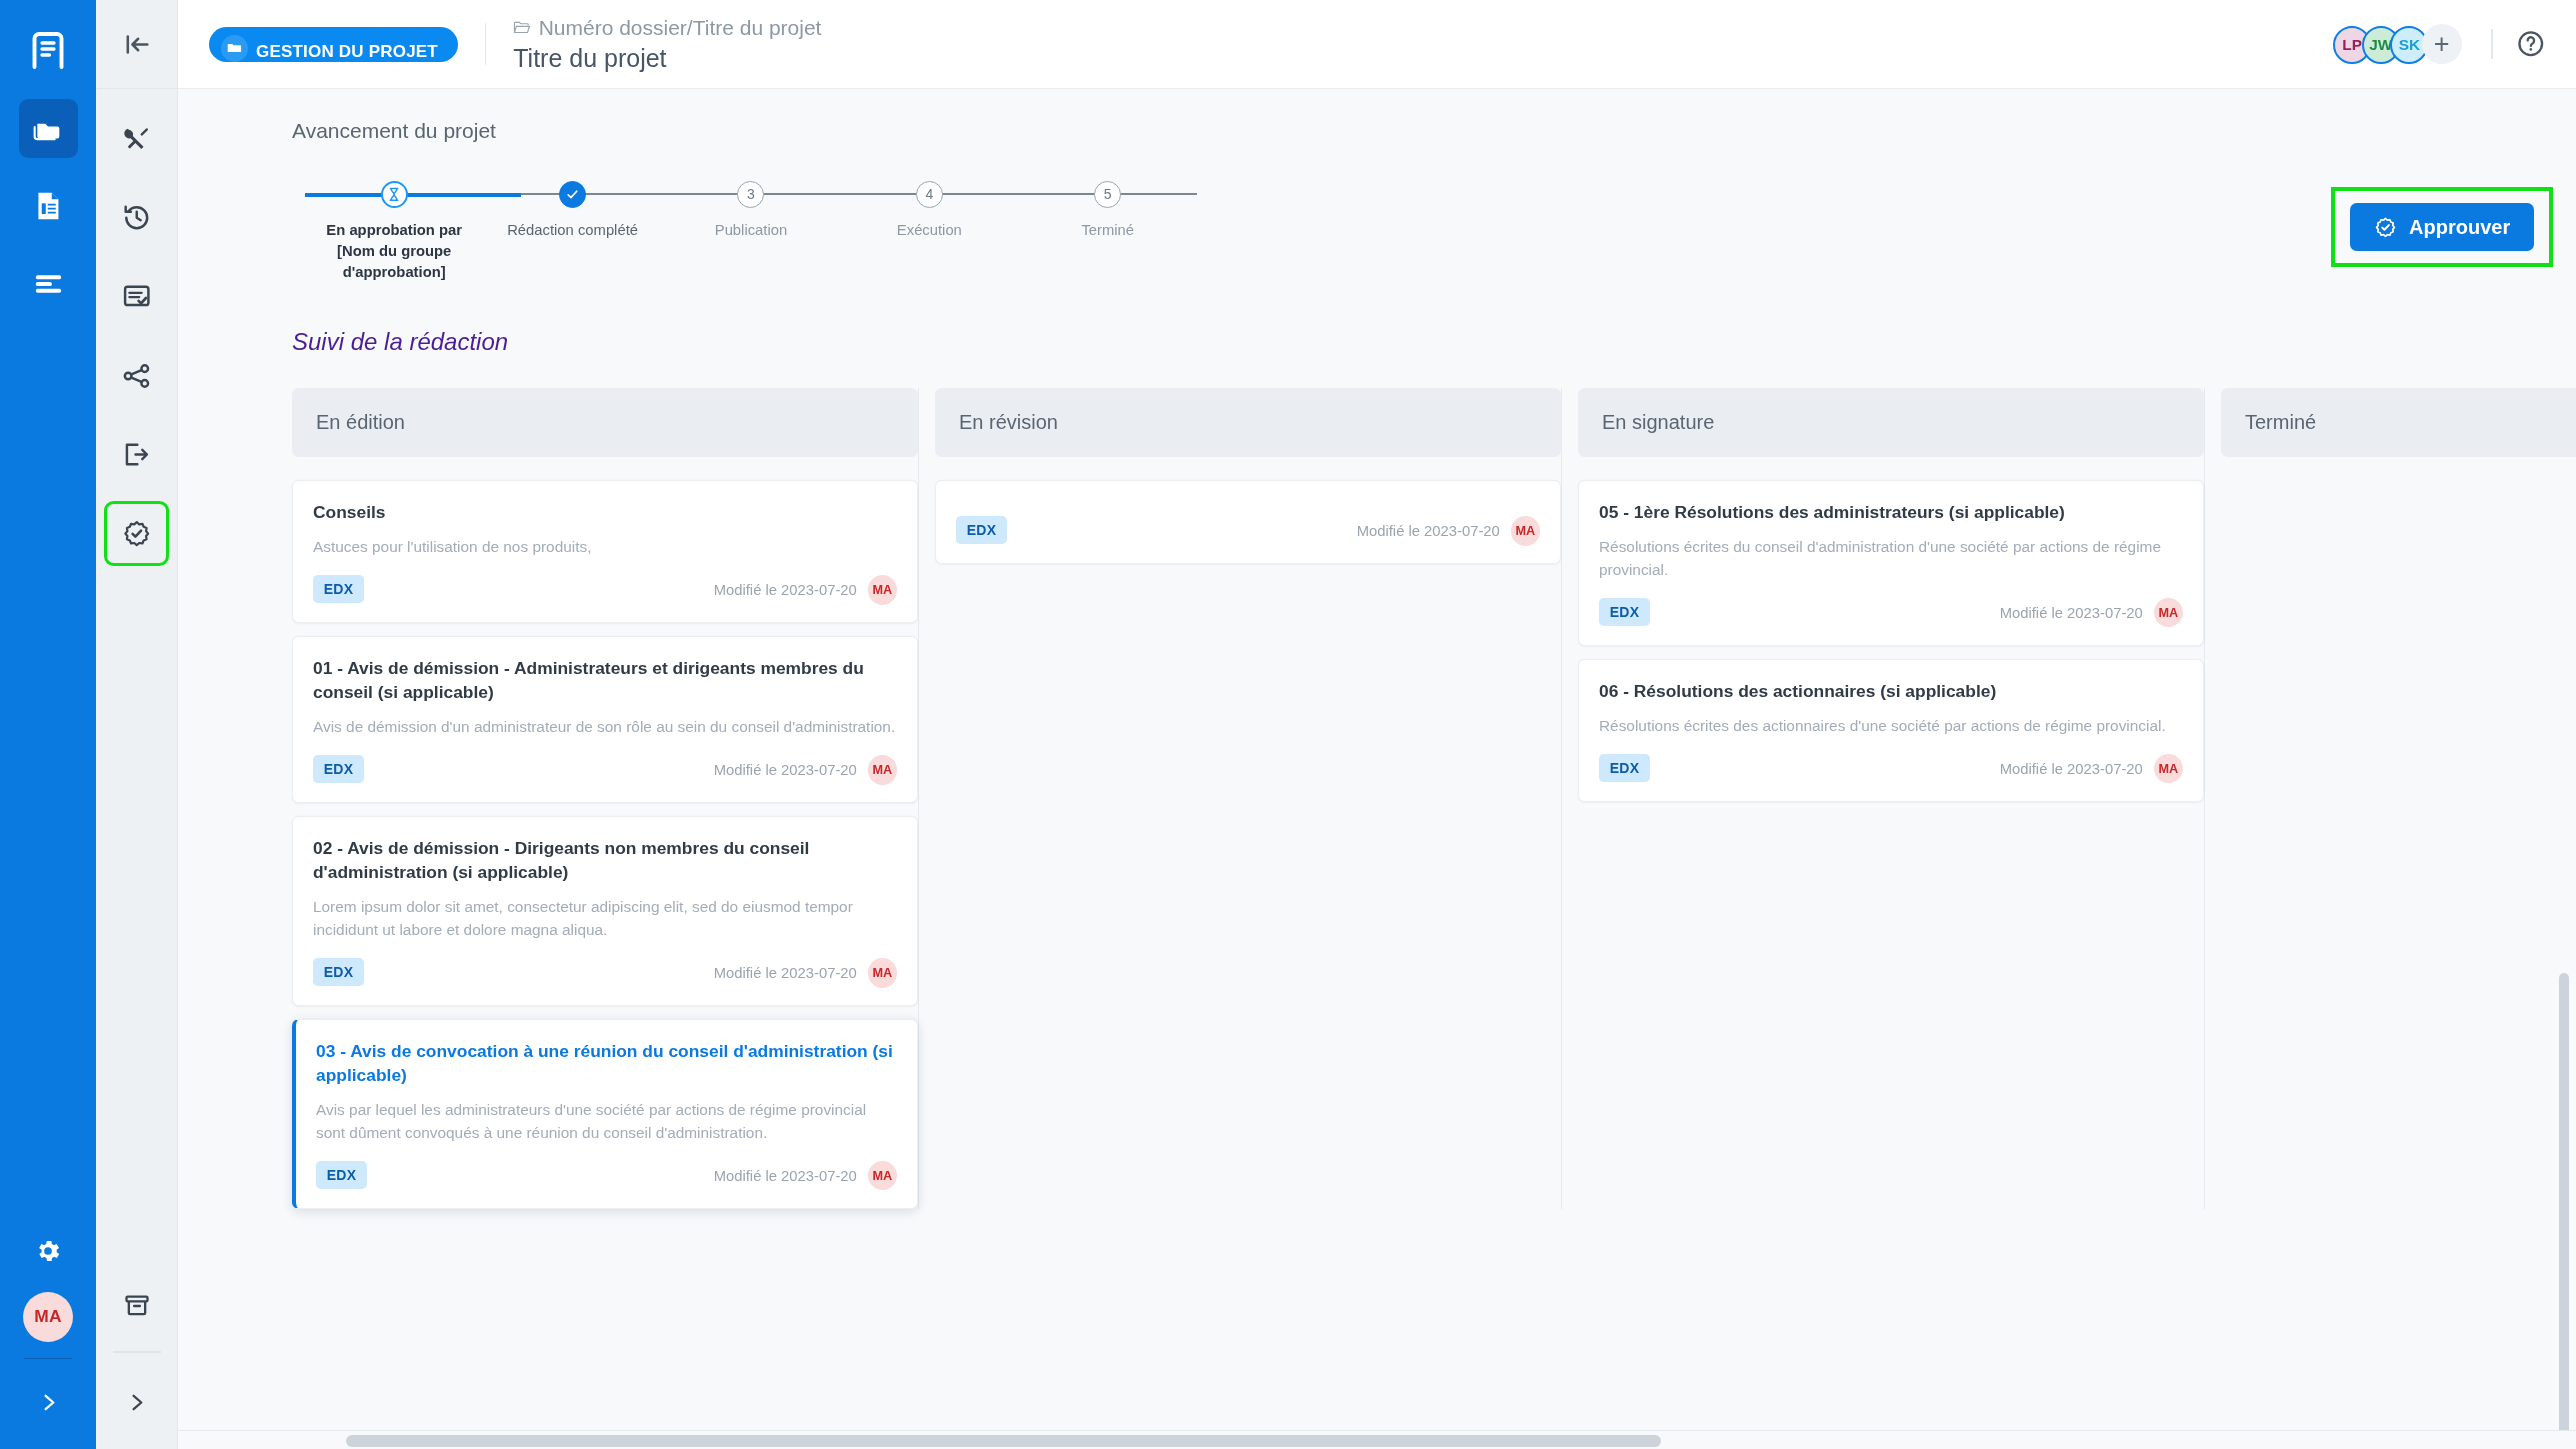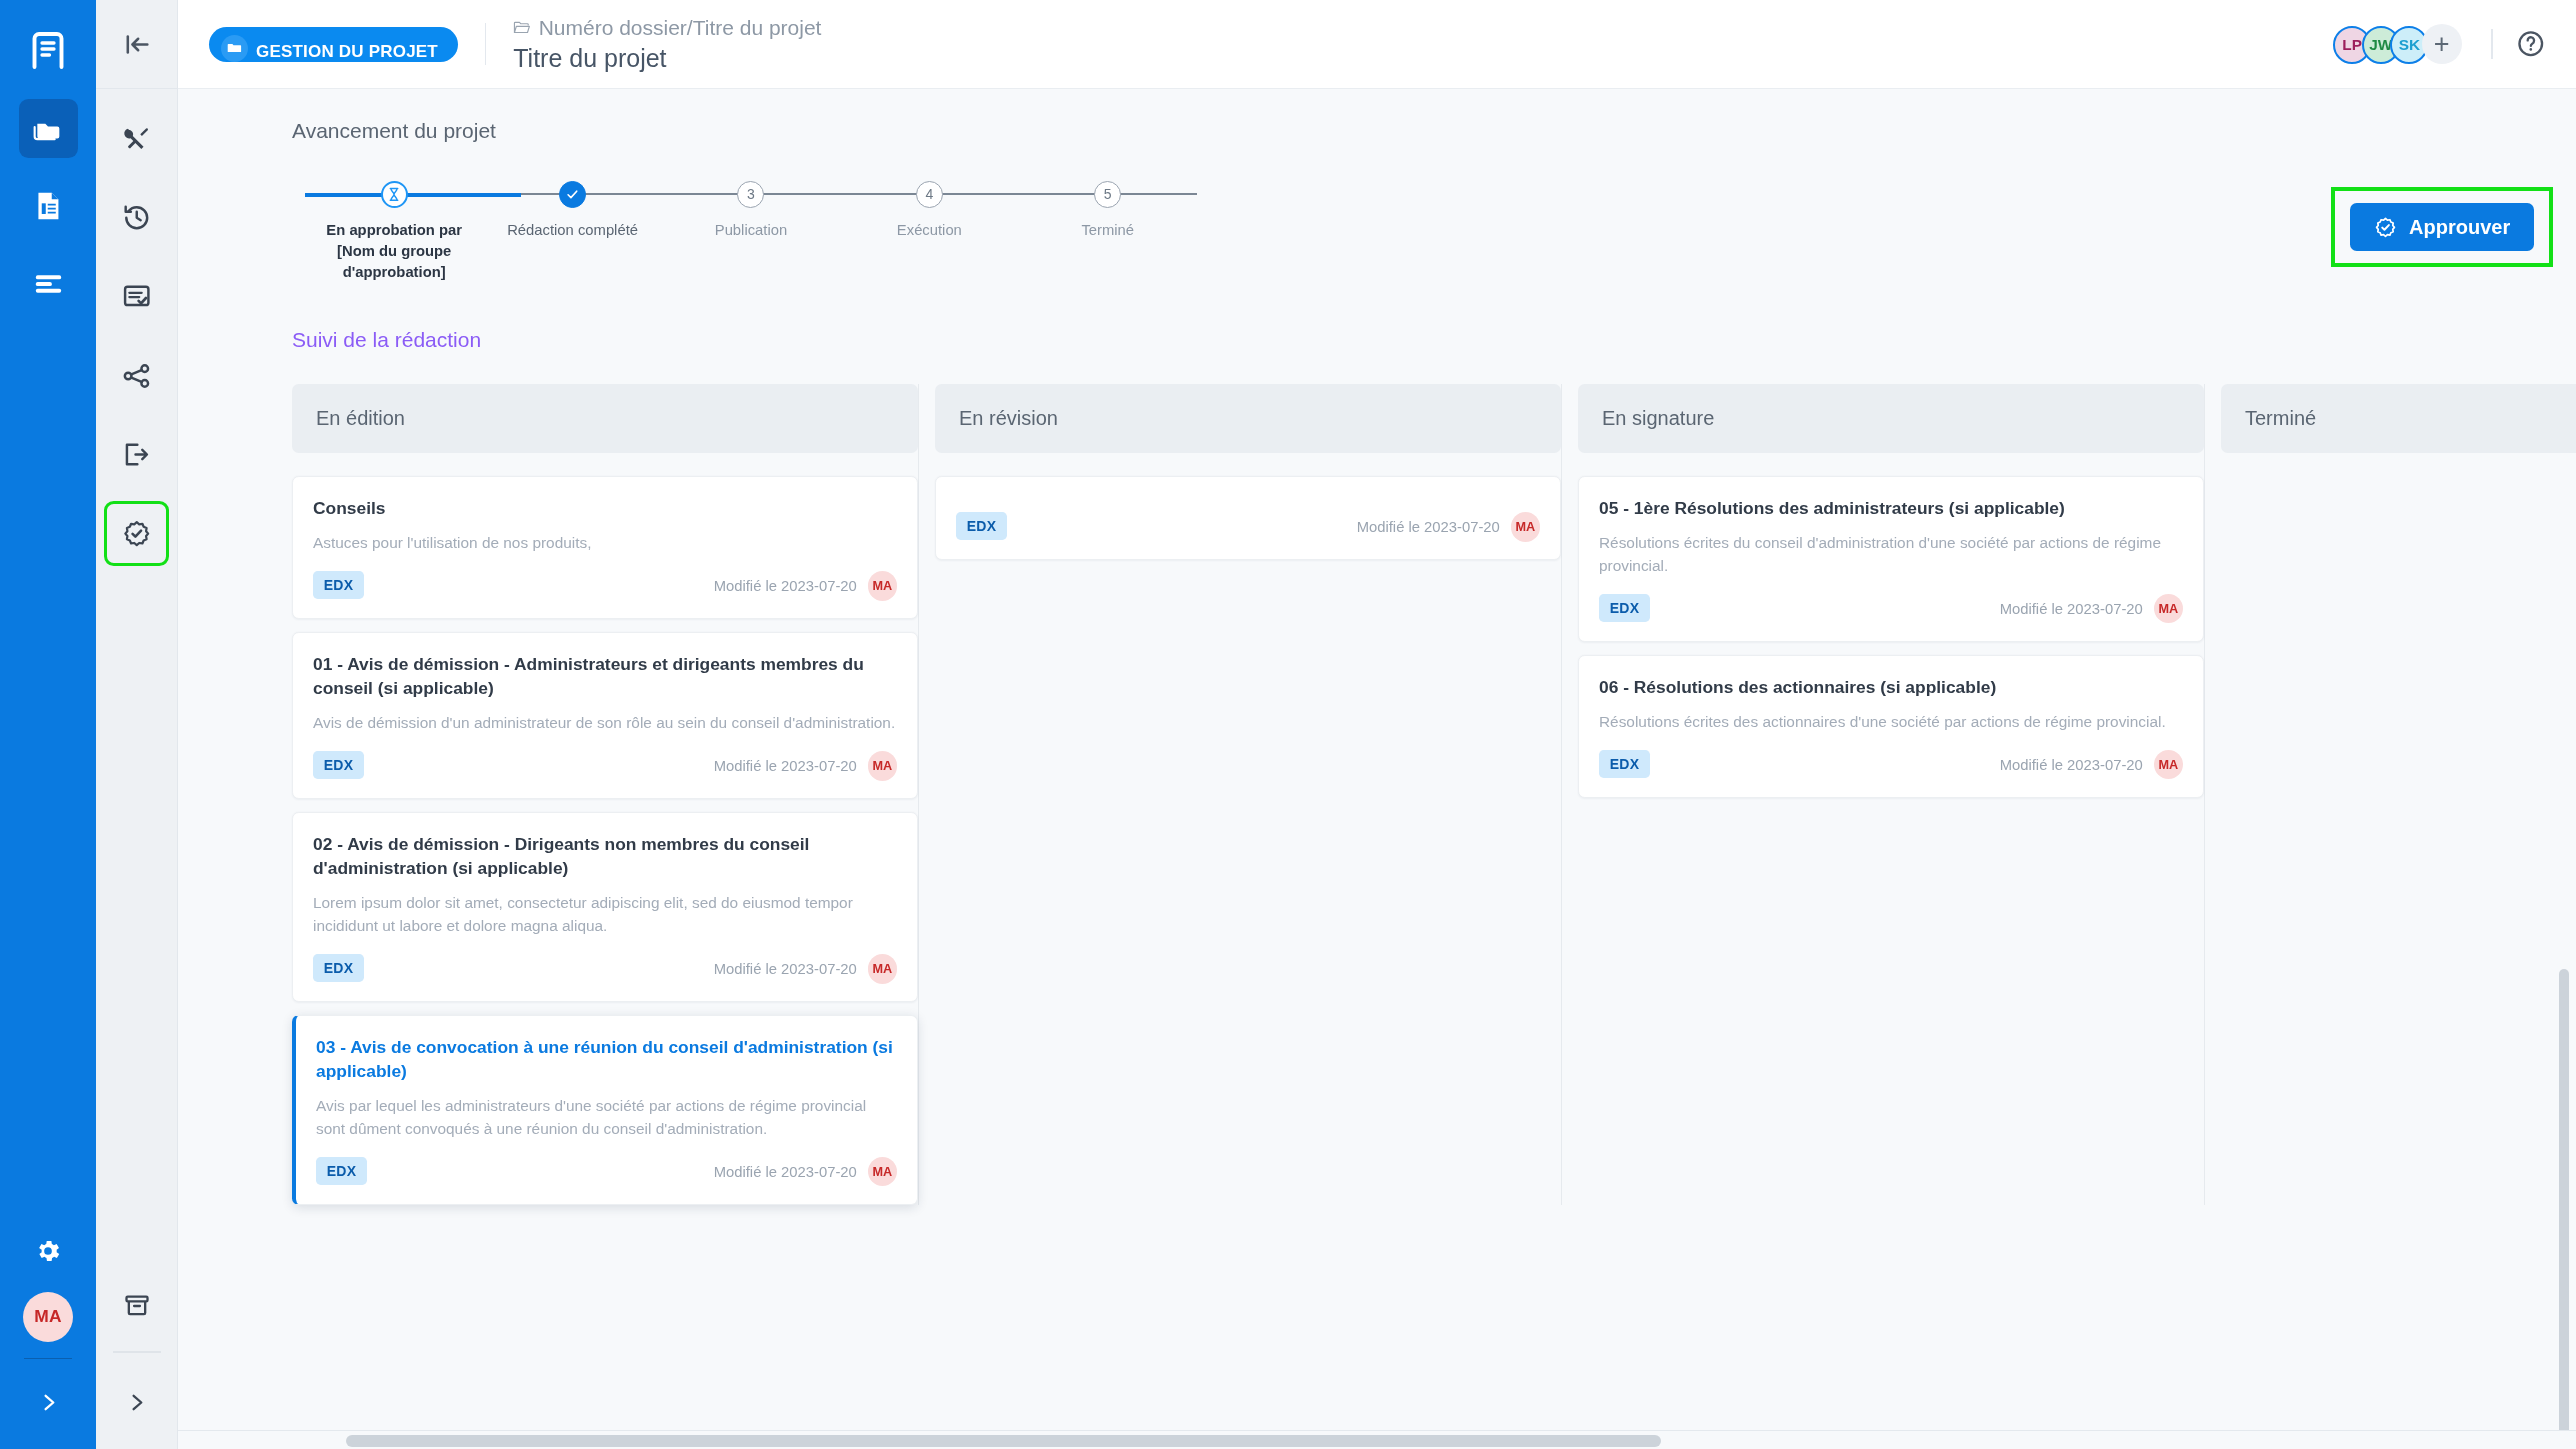--- a/index.html
+++ b/index.html
@@ -105,21 +105,21 @@
     outline: 4px solid #12e016; padding: 12px 14.8px; background:#f7f9fb;
   }
   .approve-btn {
     background:#0a7ae0; color:#fff; border:none; border-radius:6.7px;
     height: 48px; padding: 0 24px; font-size:20px; font-weight:bold;
     display:flex; align-items:center; gap:12px; cursor:pointer;
     font-family: "Liberation Sans", sans-serif;
   }
 
   
-  .board-title { font-size:21px; color:#8b5cf6; padding: 31px 0 0 114px; }
+  .board-title { font-size:24px; color:#4c1d95; padding: 31px 0 0 114px; font-style: italic; }
   .board { display:flex; padding: 32px 0 0 0; margin-left: 114px; gap: 0; flex:1; min-height:0; }
   .col { width: 627px; flex:0 0 627px; display:flex; flex-direction:column; min-height:0;
      border-right: 0.7px solid #e6eaee; margin-right: 16px;}
   .col:last-child { border-right:none; }
   .col-head {
     background:#eaeef2; border-radius:6.7px; height:69px; display:flex; align-items:center;
     padding: 0 24px; font-size:20px; color:#5a6572;
   }
   .col-body { padding-top: 23px; display:flex; flex-direction:column; gap:13.4px; }
 

